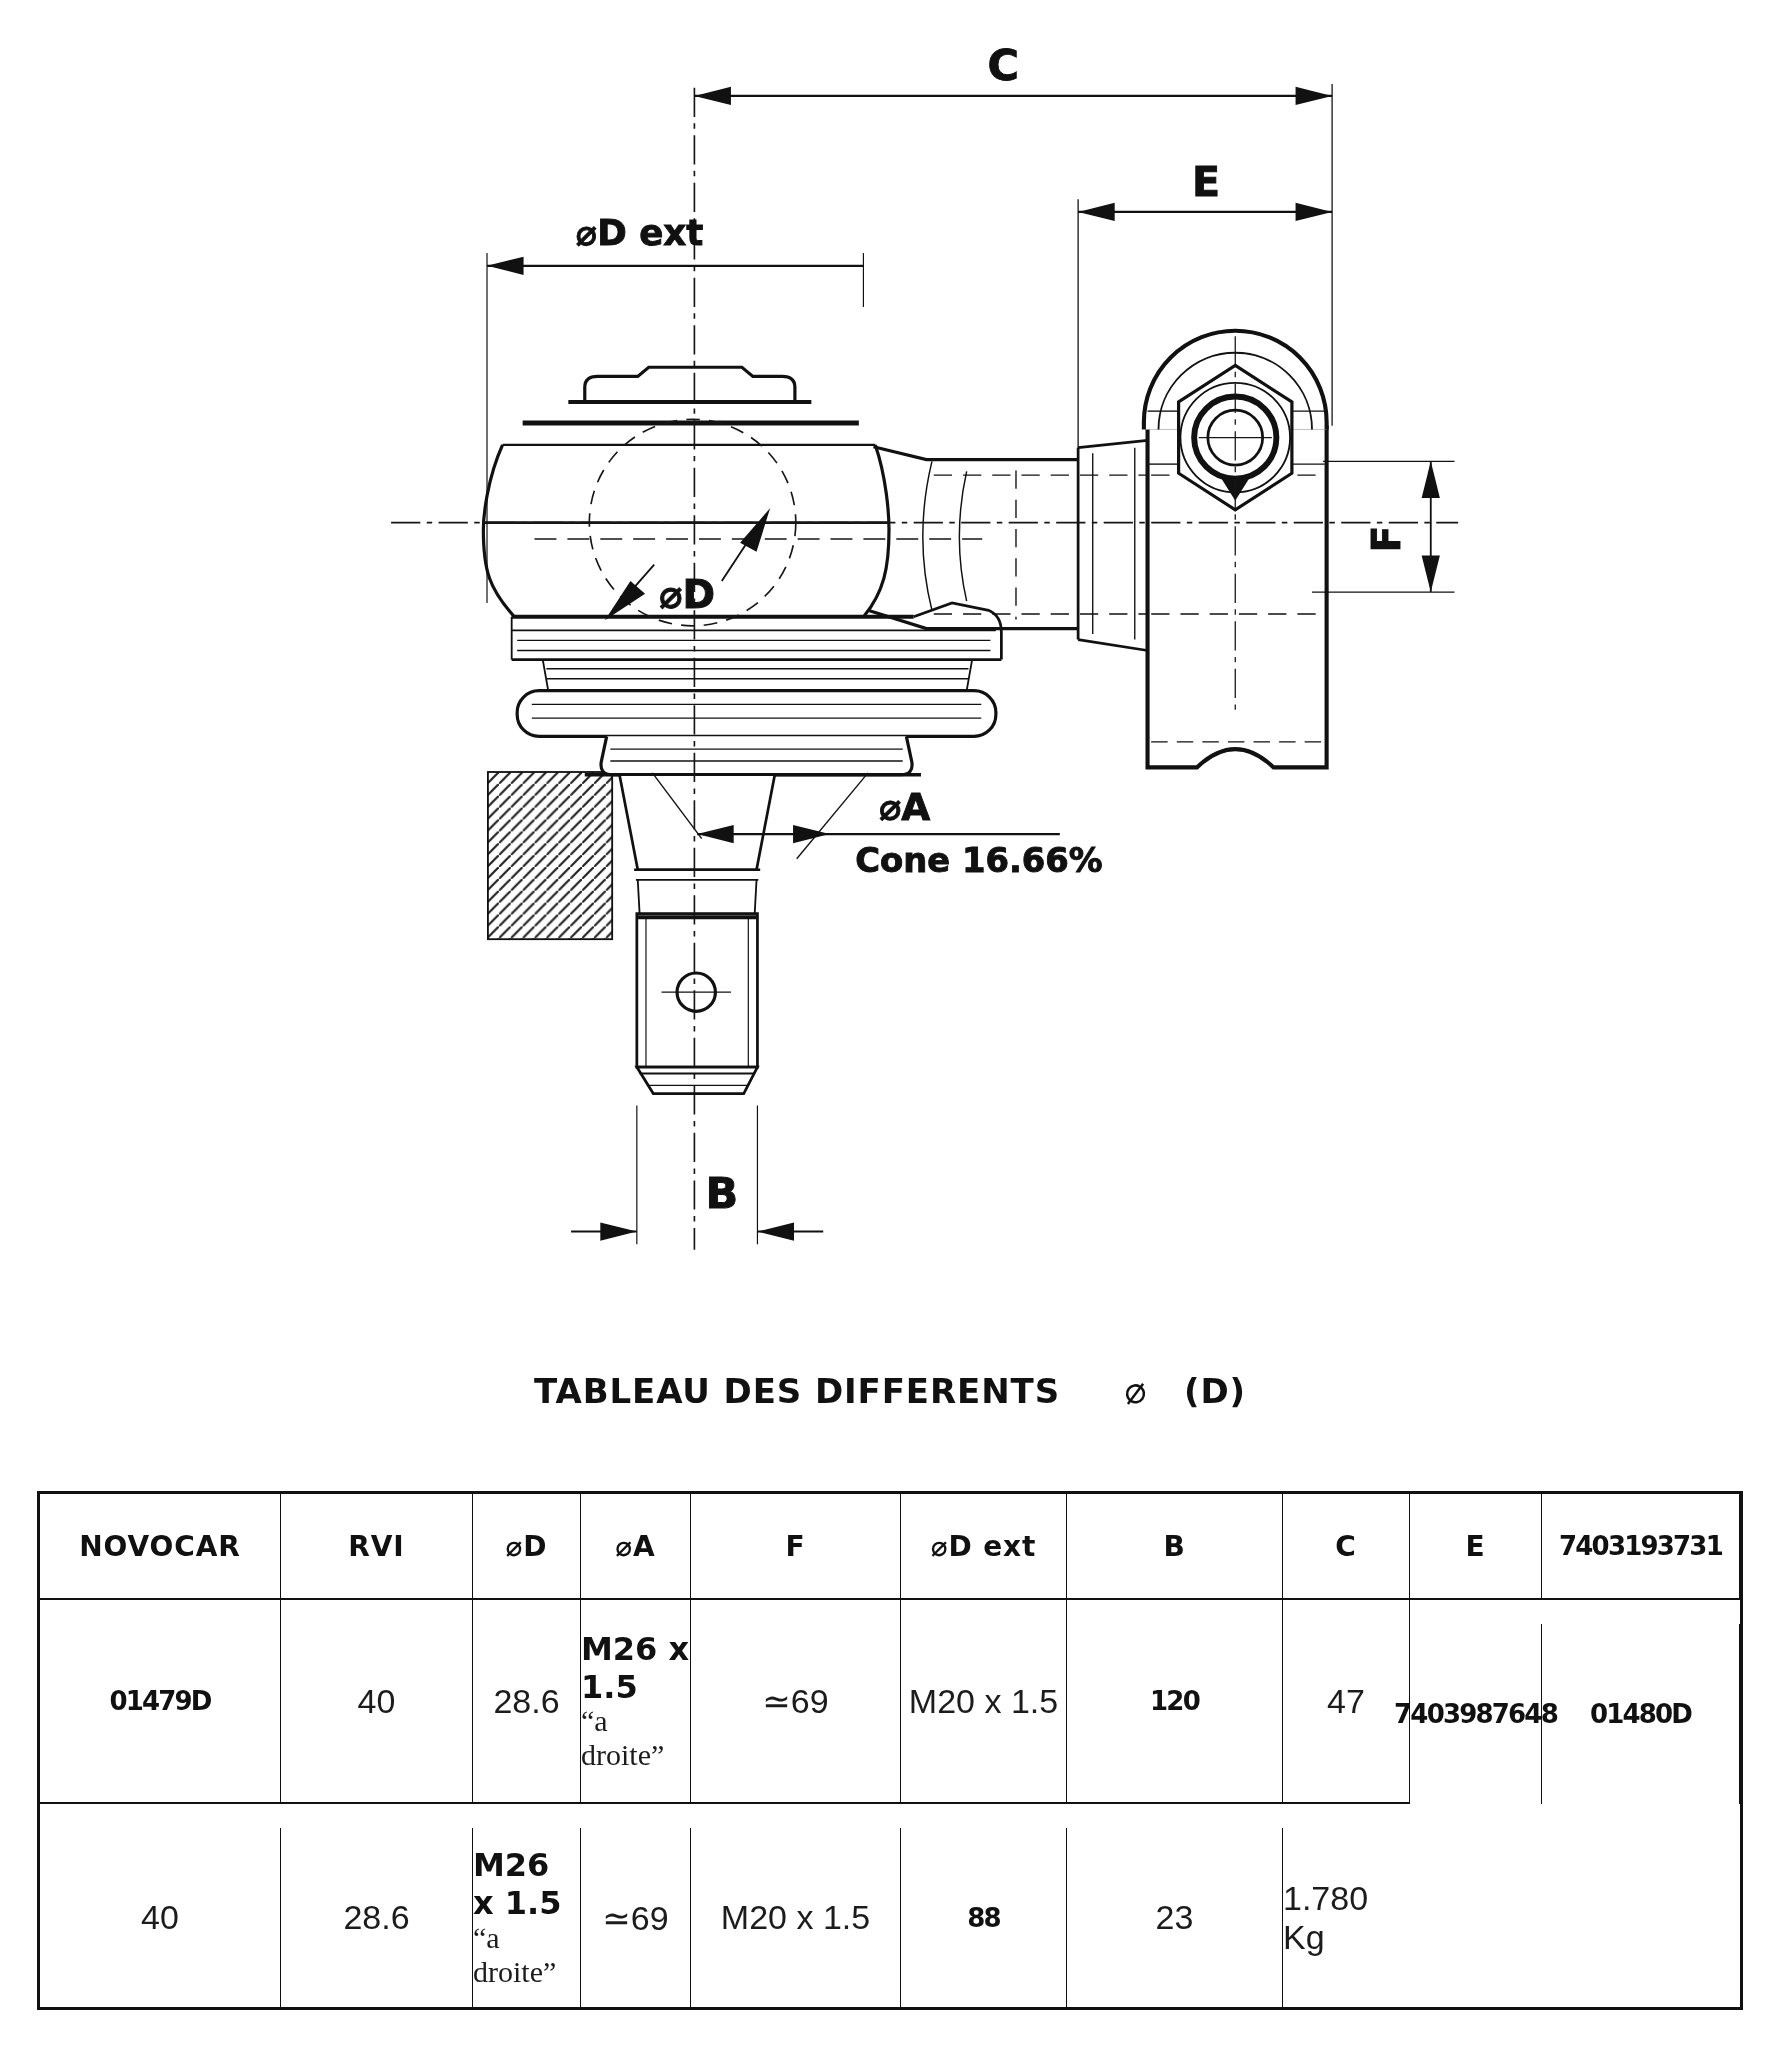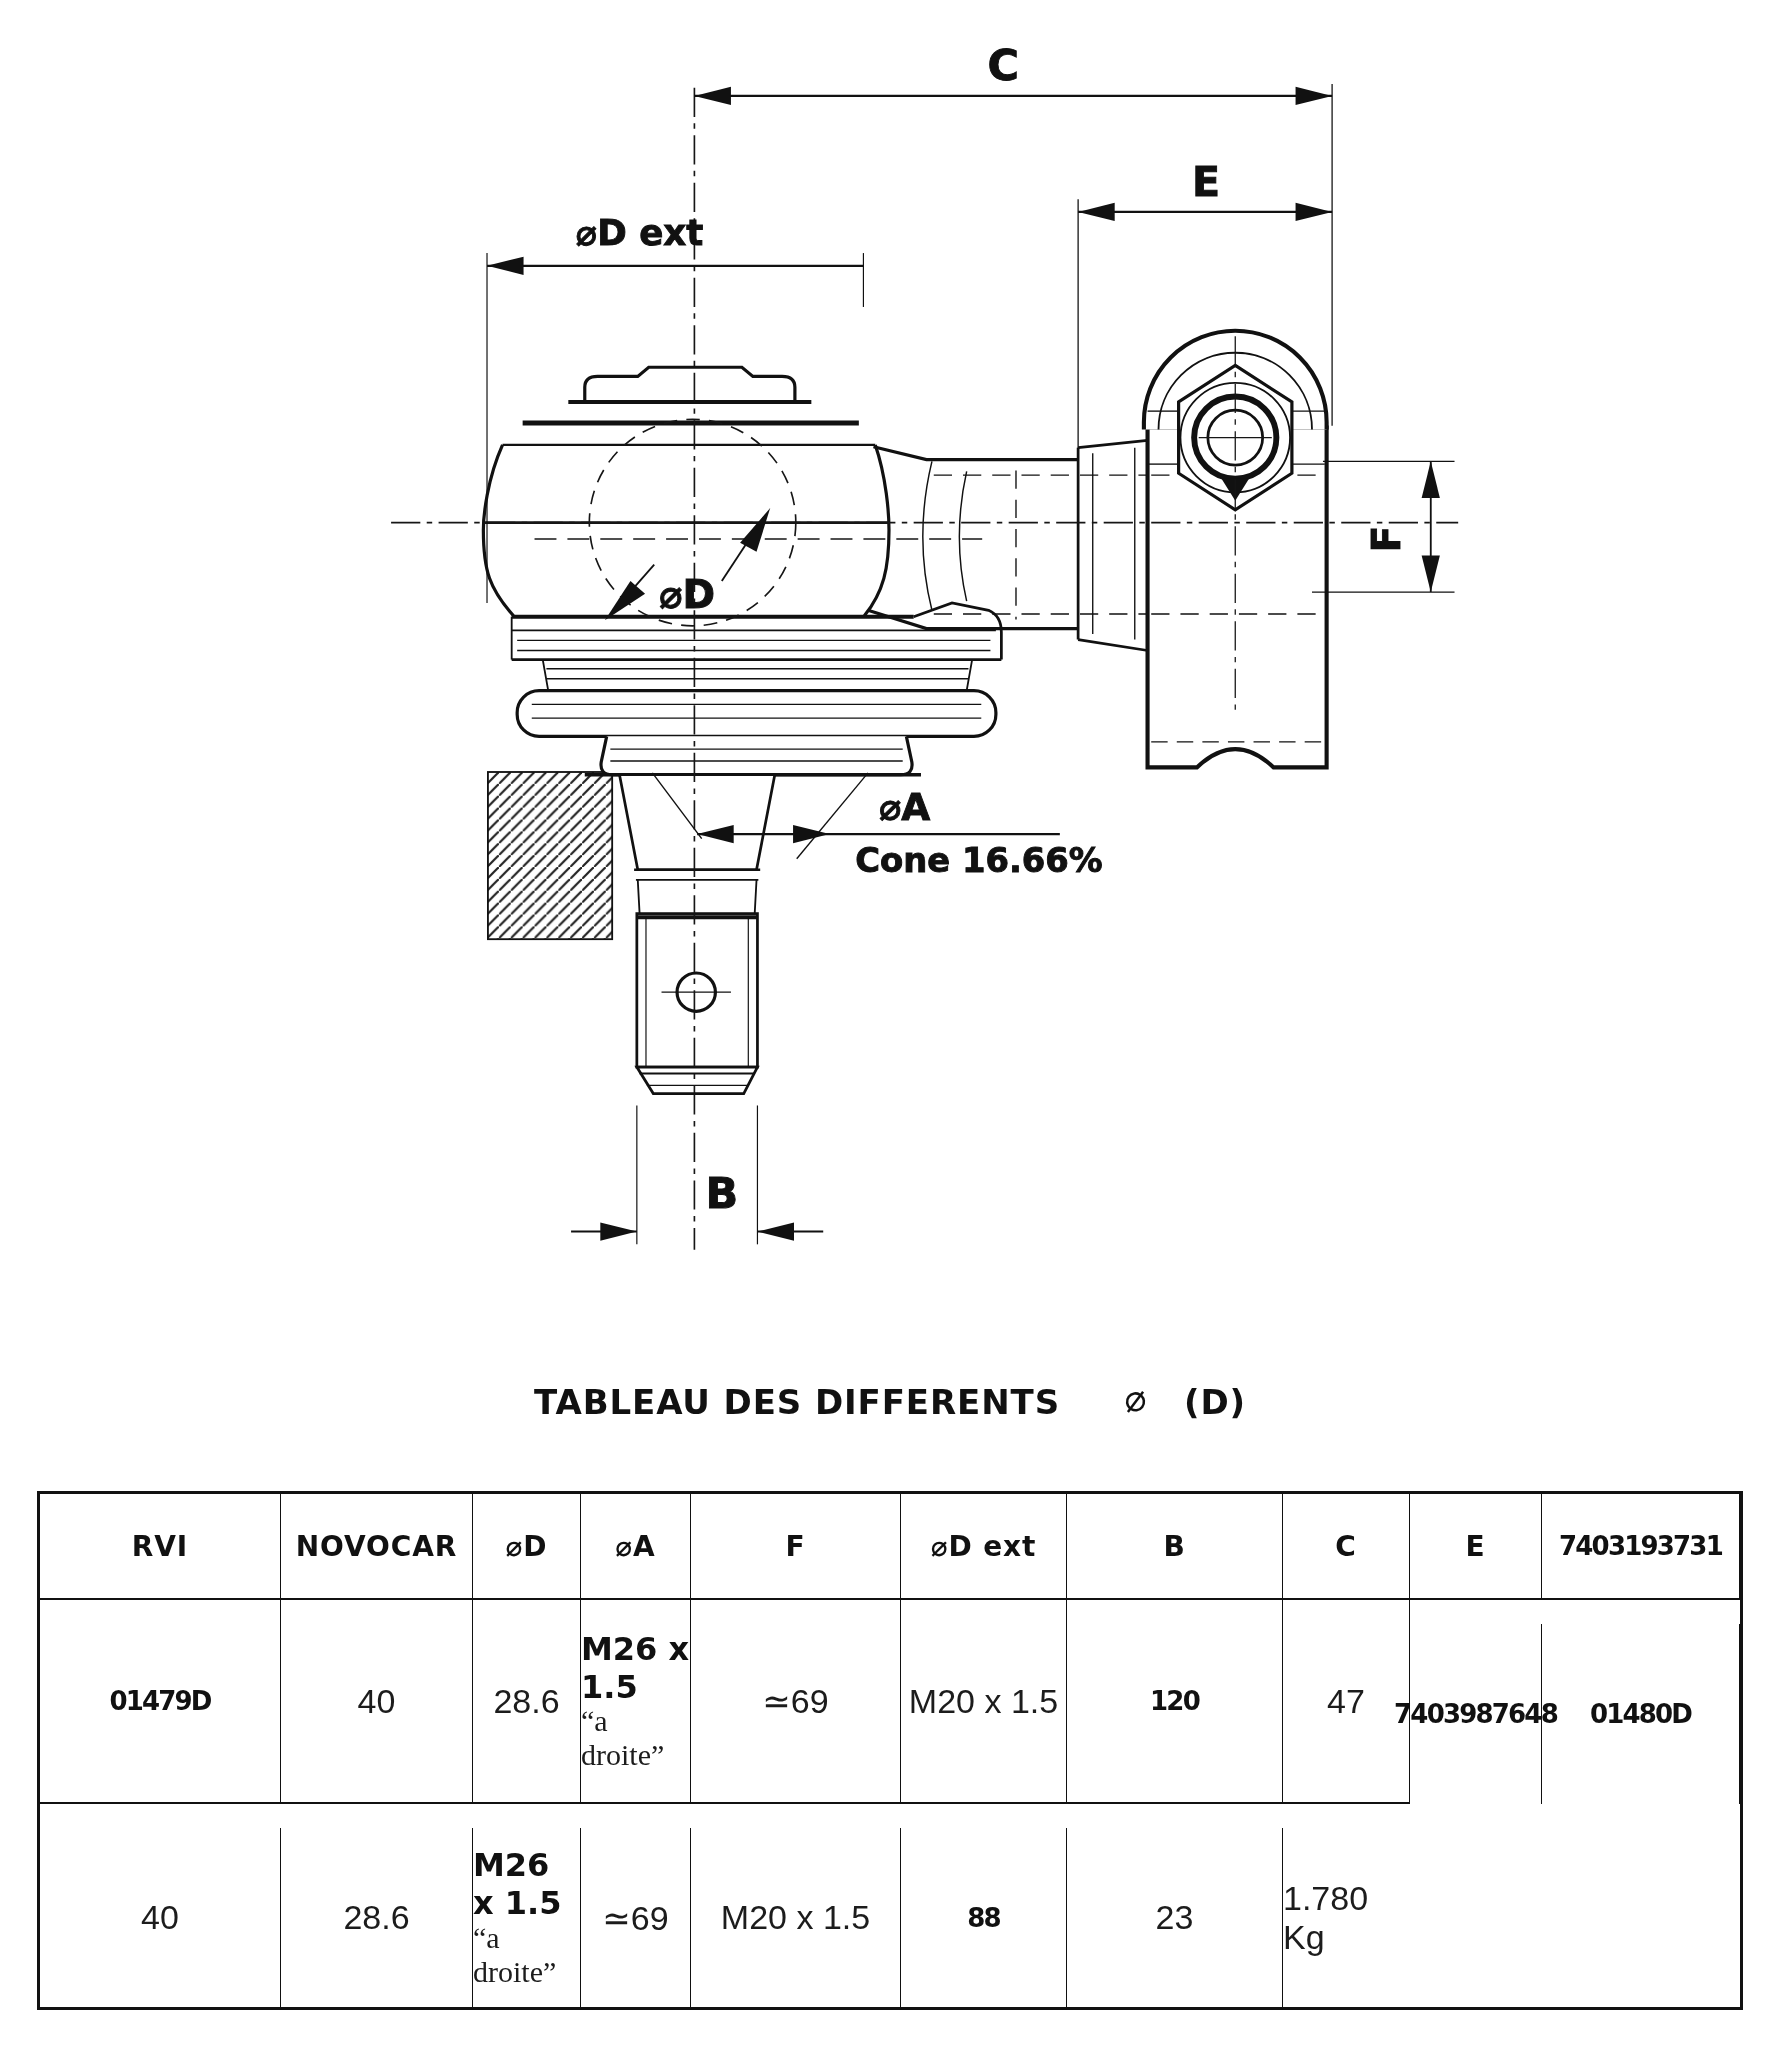--- a/index.html
+++ b/index.html
@@ -2,21 +2,21 @@
 <html style="font-size:14.6px"><head>
 <meta charset="utf-8">
 <style>
   html,body{margin:0;padding:0;background:#e8e8e8;}
   #page{position:relative;width:1778px;height:2069px;background:#ffffff;overflow:hidden;
         font-family:"DejaVu Sans",sans-serif;color:#111;}
   #drawing-svg{position:absolute;left:0;top:0;}
   .dim-label{font-family:"DejaVu Sans",sans-serif;font-weight:bold;fill:#111;}
   
   #table-title{position:absolute;left:37px;top:1371px;width:1706px;height:51px;
-      display:flex;align-items:flex-end;justify-content:center;gap:24px;
+      display:flex;align-items:flex-start;justify-content:center;gap:24px;
       font-size:34px;font-weight:bold;letter-spacing:0.9px;}
   #table-title .sym{font-size:37px;font-weight:normal;transform:rotate(-8deg);padding:0 12.8px 0 40px;}
   #spec-table{position:absolute;left:37px;top:1491px;width:1706px;height:519px;
       border:3.7px solid #111;box-sizing:border-box;display:grid;
       grid-template-columns:241px 192px 108px 110px 210px 166px 216px 127px 132px 1fr;
       grid-template-rows:106px 204px 1fr;}
   .cell{border-right:1.8px solid #111;border-bottom:2.7px solid #111;display:flex;
       flex-direction:column;align-items:center;justify-content:center;box-sizing:border-box;}
   .cell.last{border-right:none;}
   .cell.bottomrow{border-bottom:none;margin-top:24px;}
@@ -214,24 +214,24 @@
 
   <div id="table-title">
     <span>TABLEAU DES DIFFERENTS</span>
     <span class="sym">⌀</span>
     <span>(D)</span>
   </div>
 
   <div id="spec-table">
 
     <div class="cell hdr">
+        <span>NOVOCAR</span>
+      </div>
+    <div class="cell hdr">
         <span>RVI</span>
-      </div>
-    <div class="cell hdr">
-        <span>NOVOCAR</span>
       </div>
     <div class="cell hdr">
         <span>⌀D</span>
       </div>
     <div class="cell hdr">
         <span>⌀A</span>
       </div>
     <div class="cell hdr">
         <span>F</span>
       </div>

